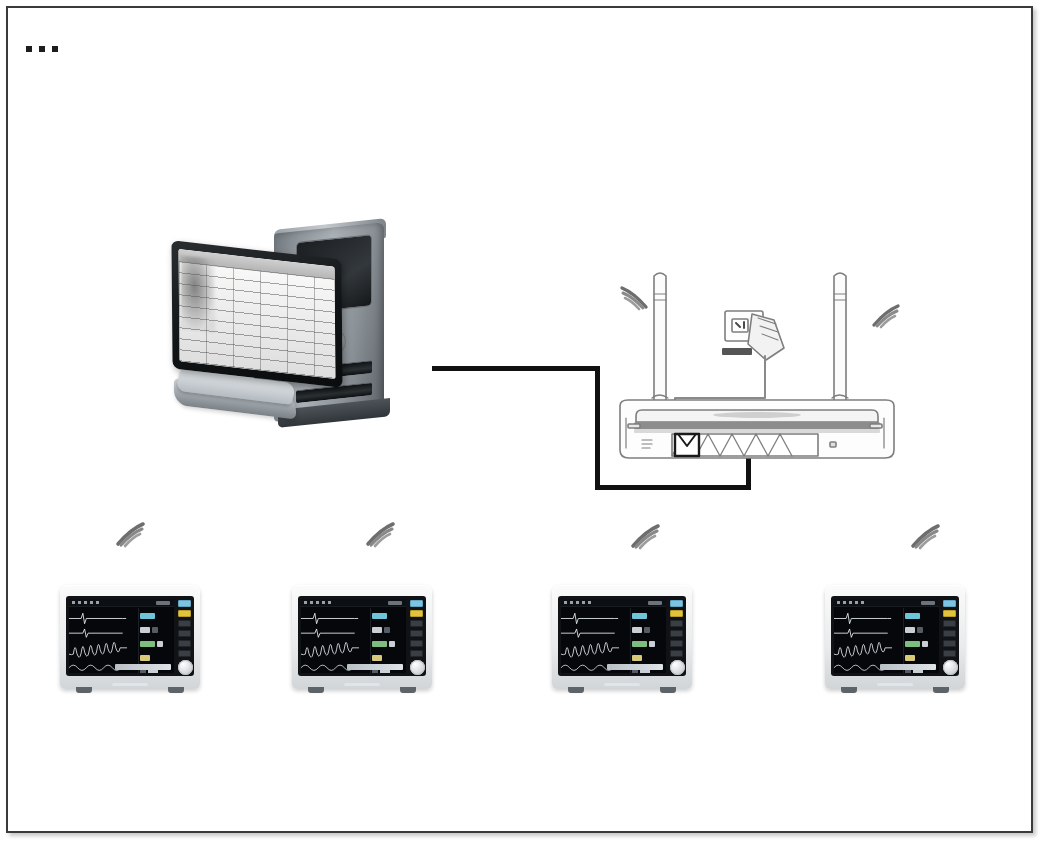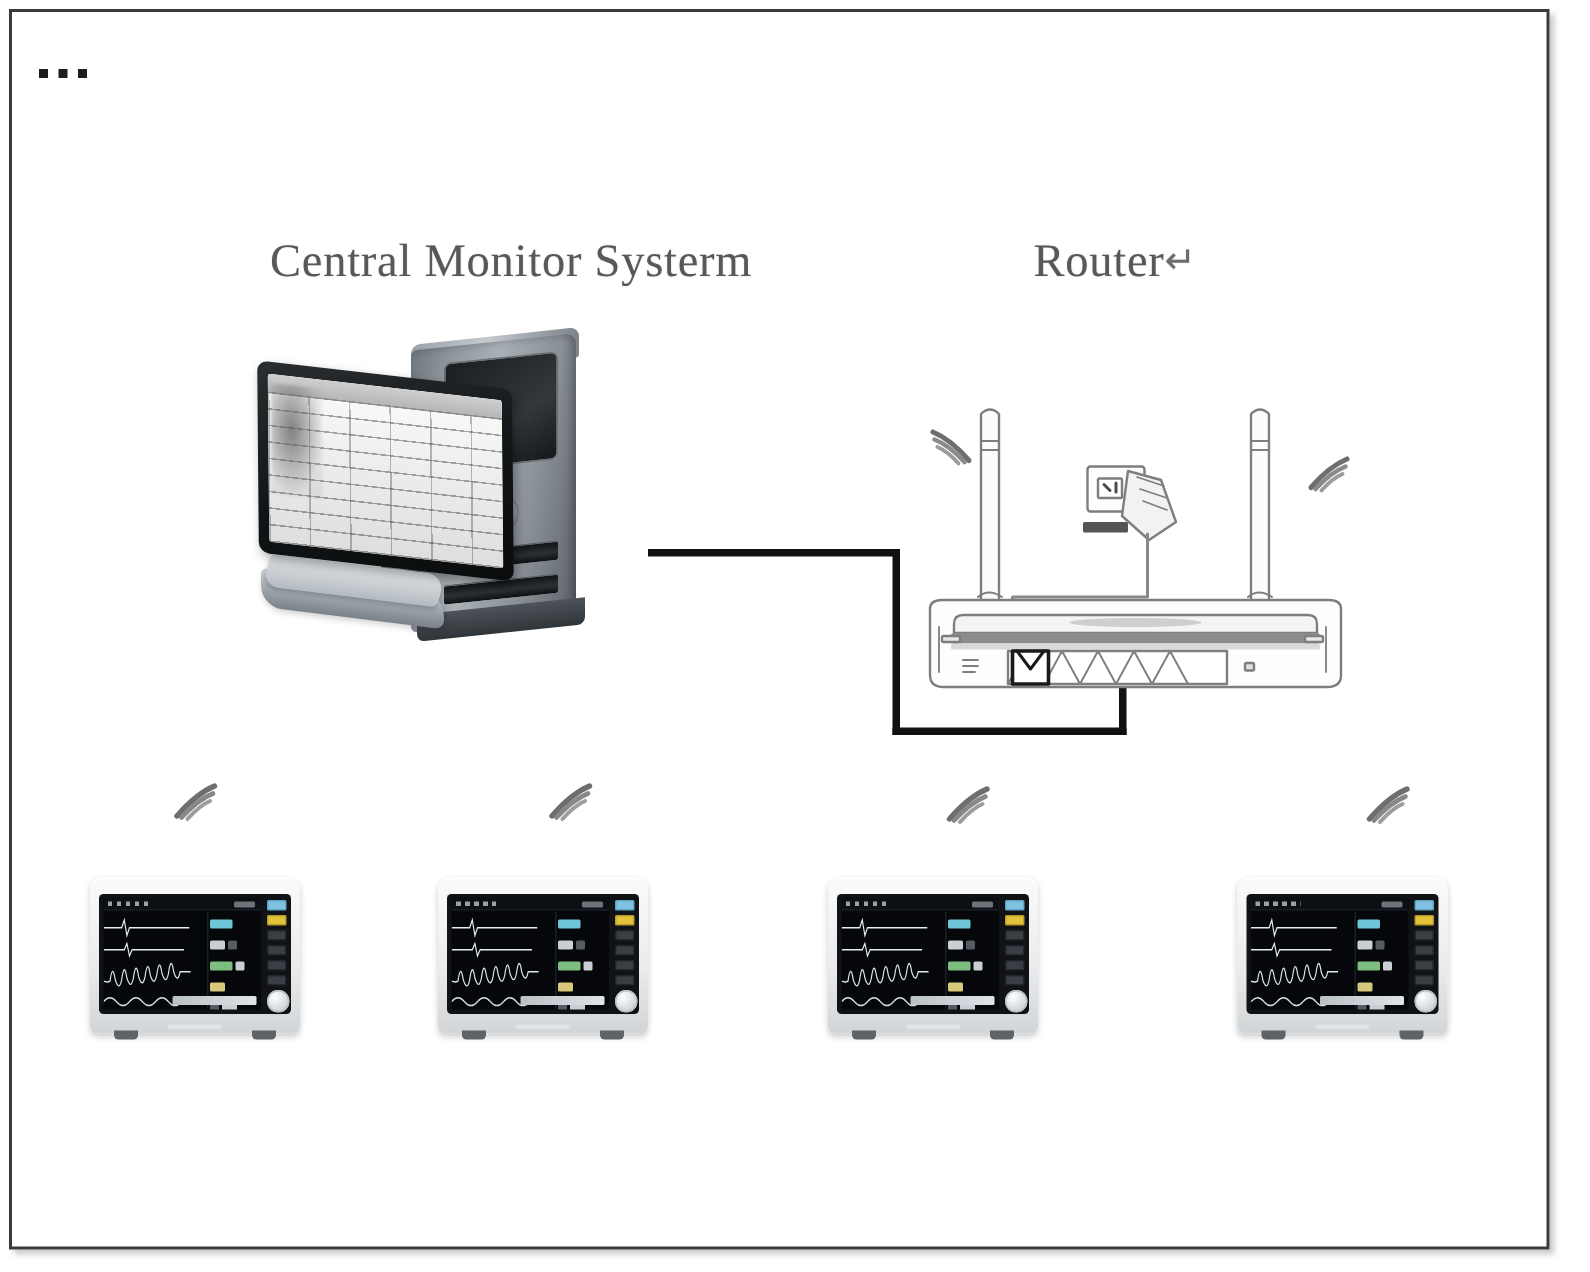--- a/index.html
+++ b/index.html
@@ -369,27 +369,21 @@
   <div class="frame">
 
     <div class="dots">
       <i></i>
       <i></i>
       <i></i>
     </div>
 
   </div>
 
-  <div class="diagram-label" id="label-central">
-    <span>Central Monitor Systerm</span>
-  </div>
-
-  <div class="diagram-label" id="label-router">
-    <span>Router</span><span class="pilcrow">↵</span>
-  </div>
+
 
   <div class="workstation">
     <div class="tower-top"></div>
     <div class="tower-body"></div>
     <div class="tower-base-shadow"></div>
     <div class="tower-face">
       <div class="tower-screenpanel"></div>
       <div class="tower-emblem"></div>
       <div class="tower-slot s1"></div>
       <div class="tower-slot s2"></div>

